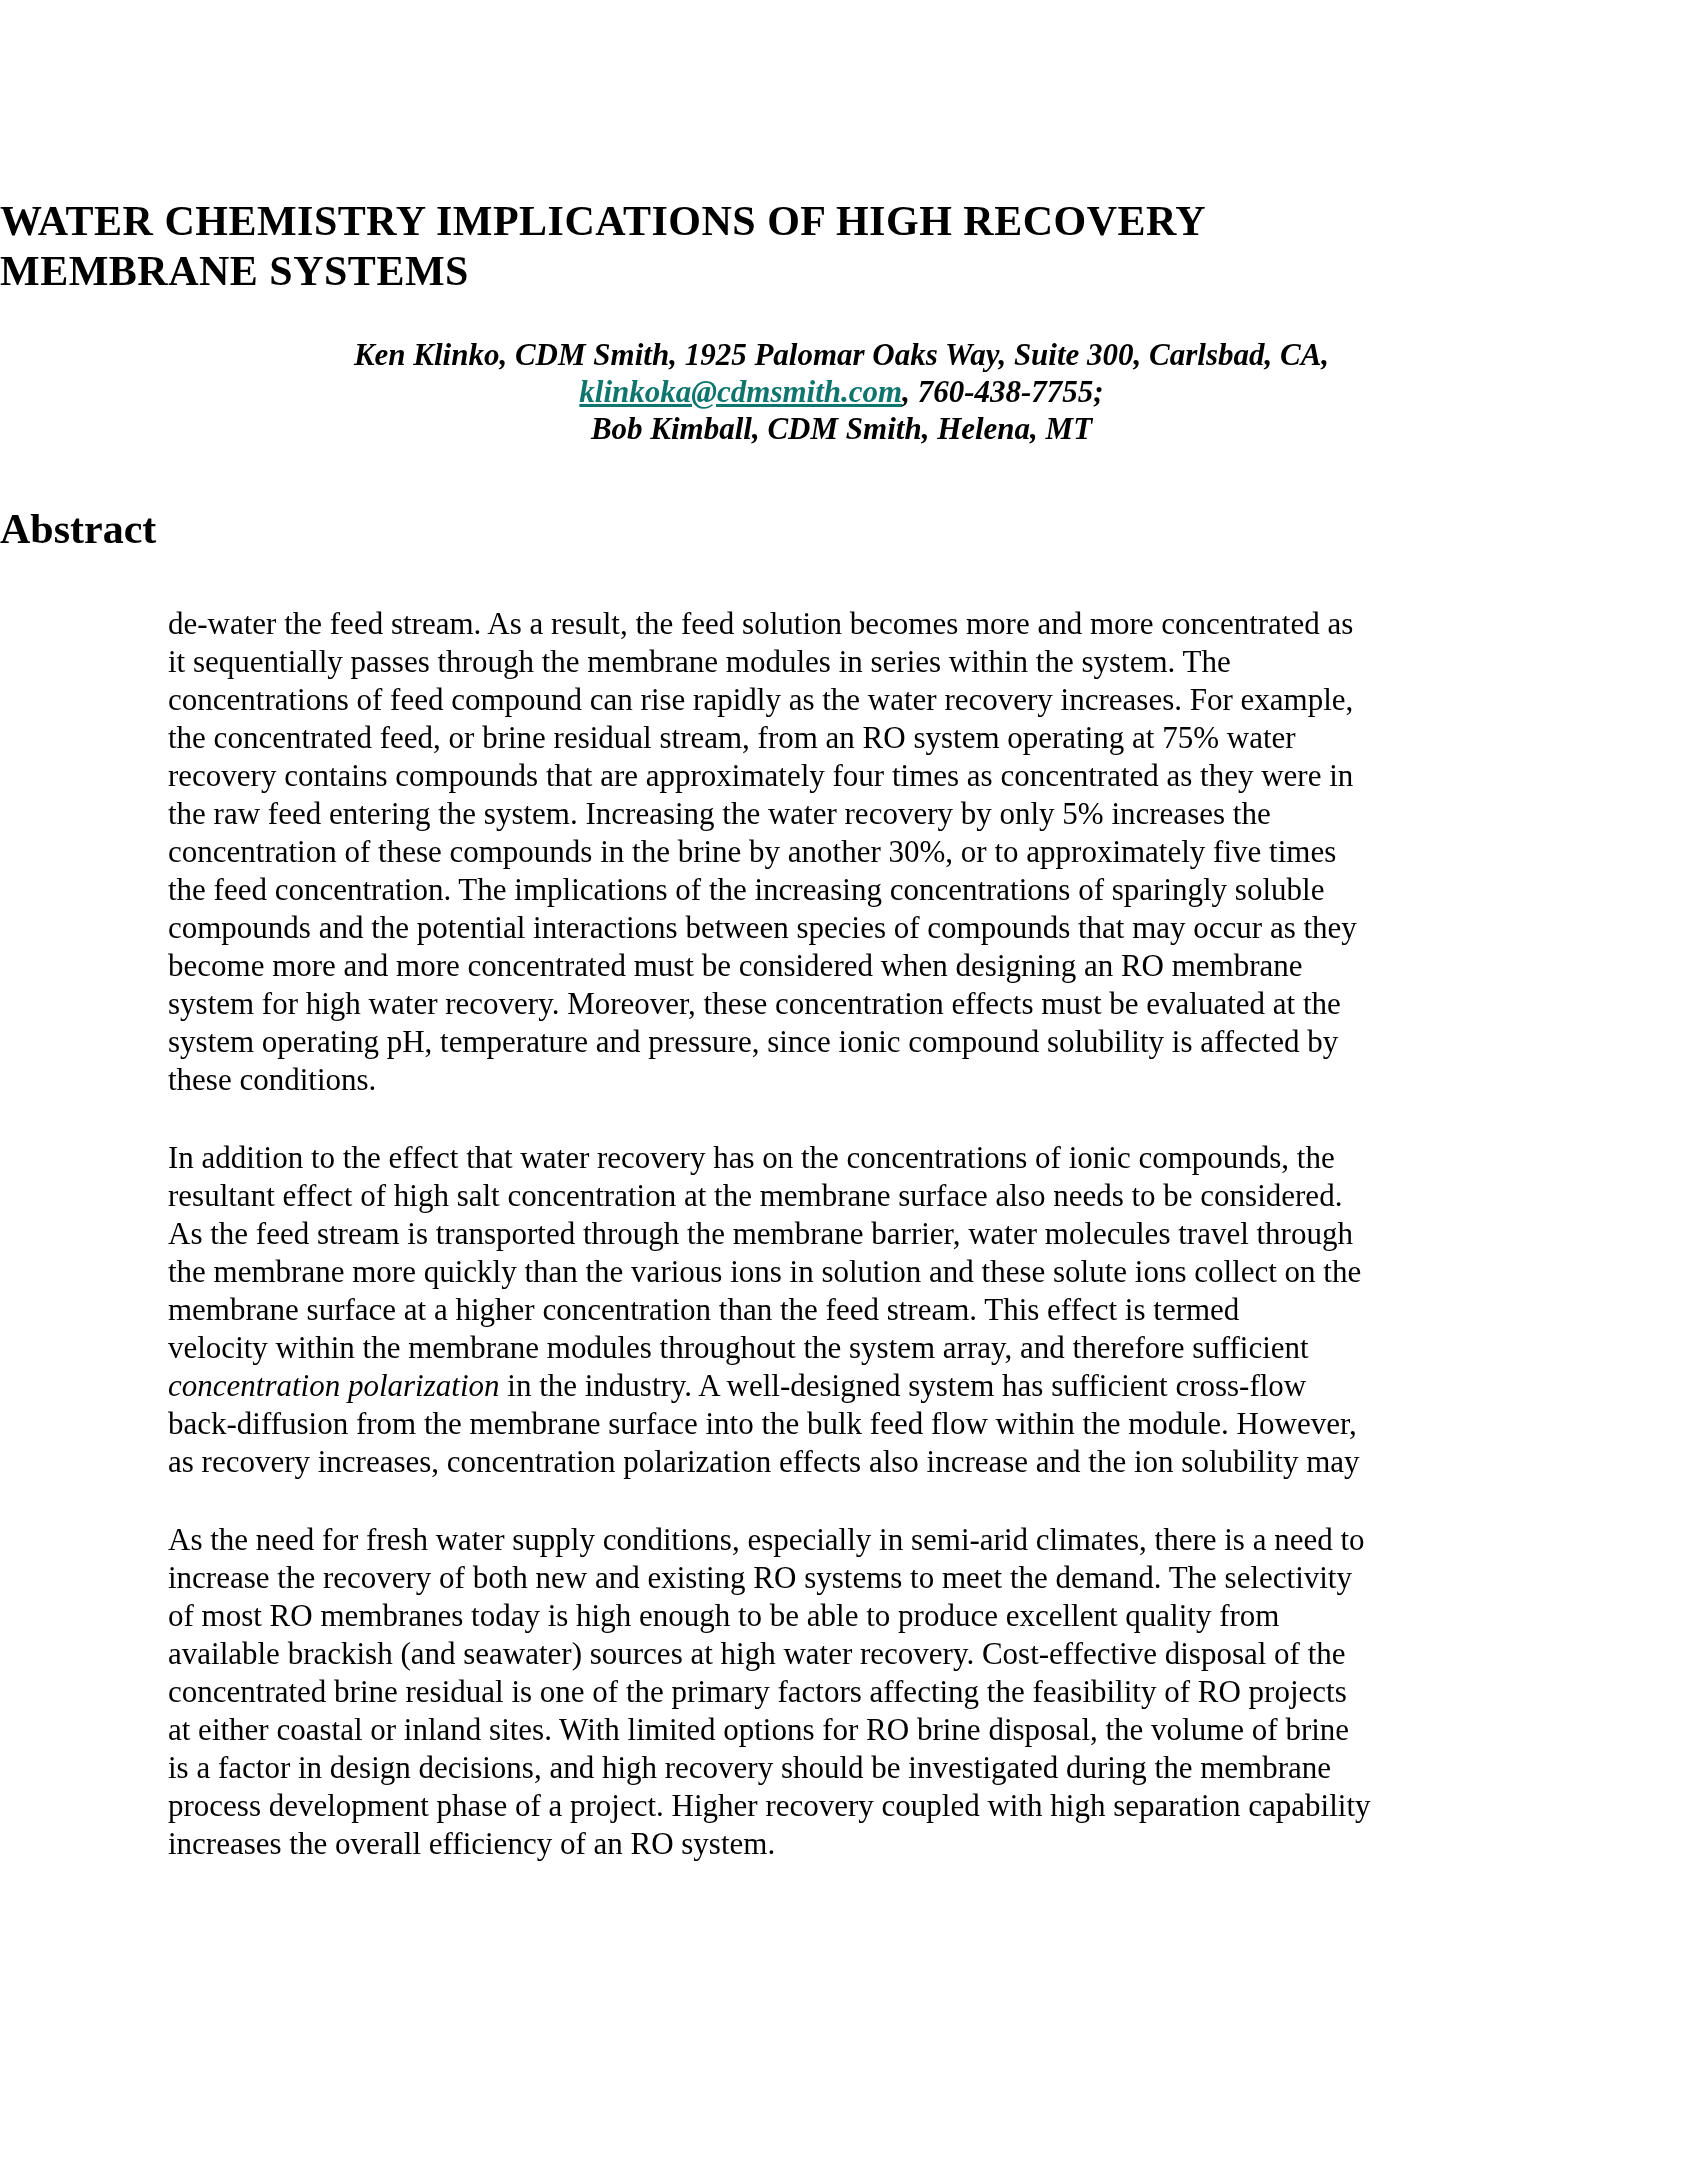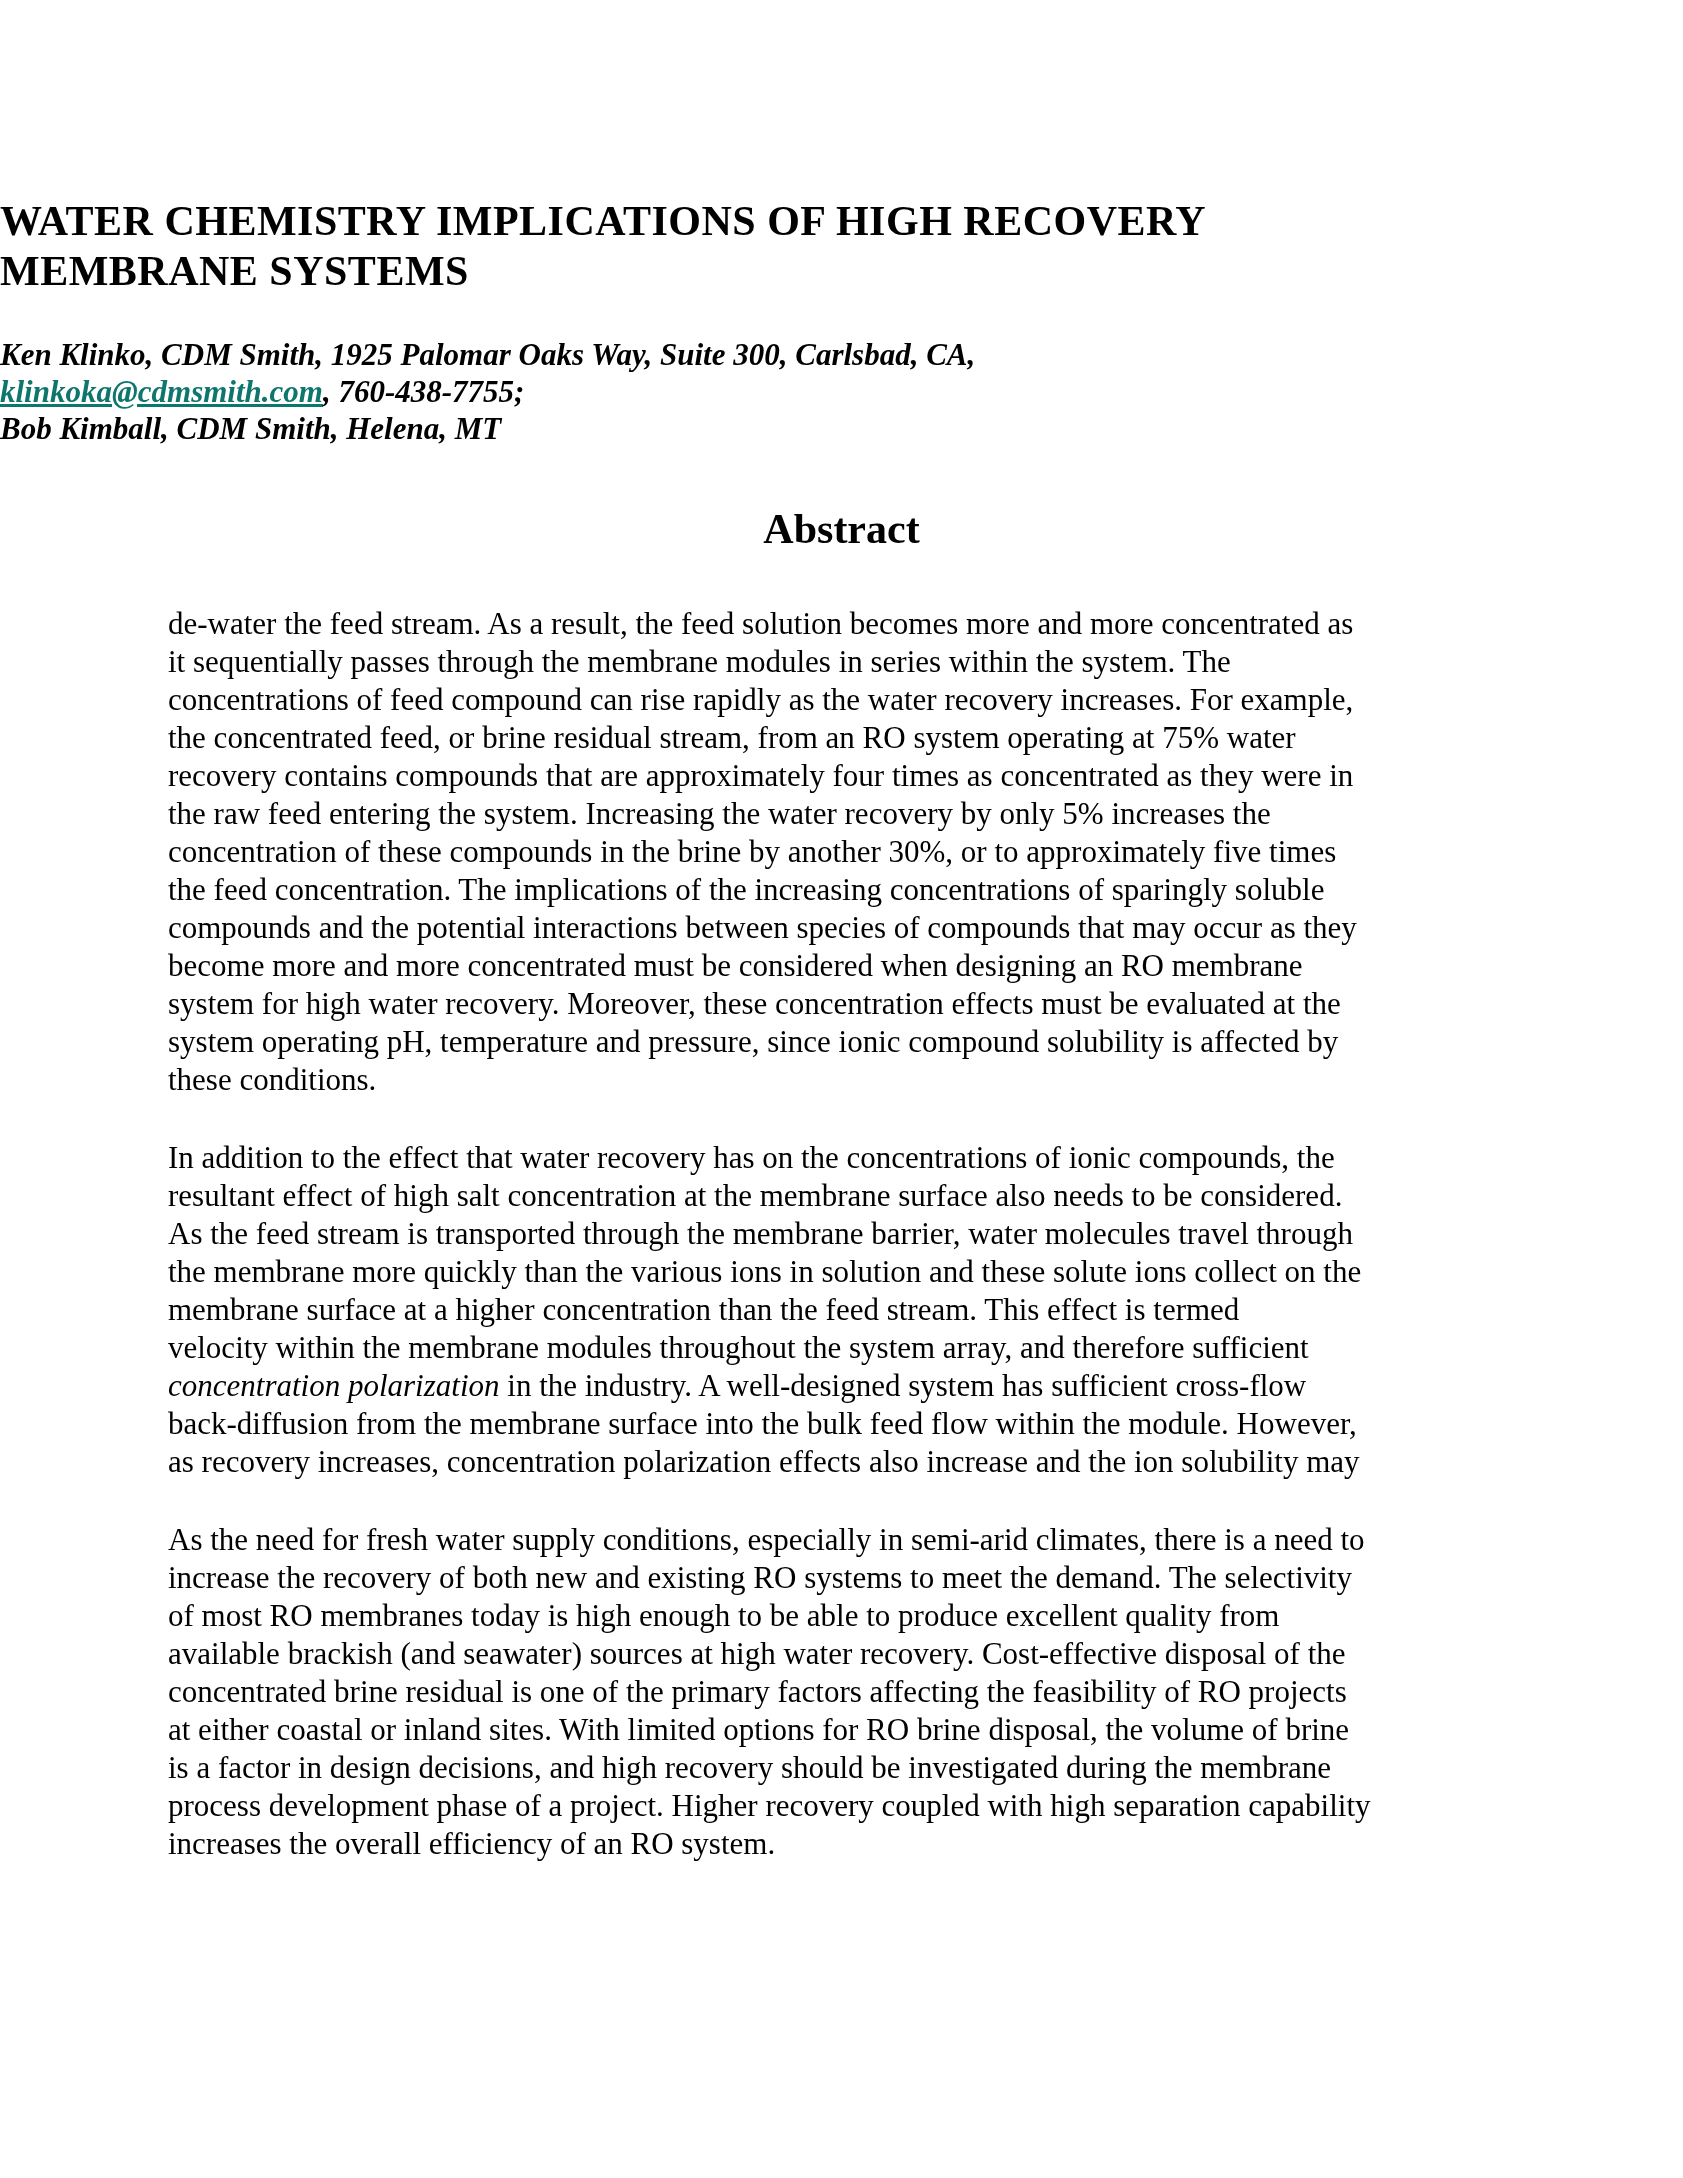--- a/index.html
+++ b/index.html
@@ -17,32 +17,33 @@
   }
   .title-block {
     margin-top: 196px;
     font-weight: bold;
     font-size: 42px;
     line-height: 50px;
     letter-spacing: 0.5px;
   }
   .author-block {
     margin-top: 40px;
+    text-align: center;
     font-weight: bold;
     font-style: italic;
     font-size: 31px;
     line-height: 37px;
   }
   .email-link {
     text-decoration: underline;
     cursor: pointer;
   }
   .section-heading {
     margin-top: 57px;
-    text-align: center;
+    text-align: left;
     font-weight: bold;
     font-size: 42px;
     line-height: 50px;
   }
   .abstract-body {
     margin-top: 51px;
     margin-left: 168px;
     width: 1277px;
     font-size: 31px;
     line-height: 38px;

